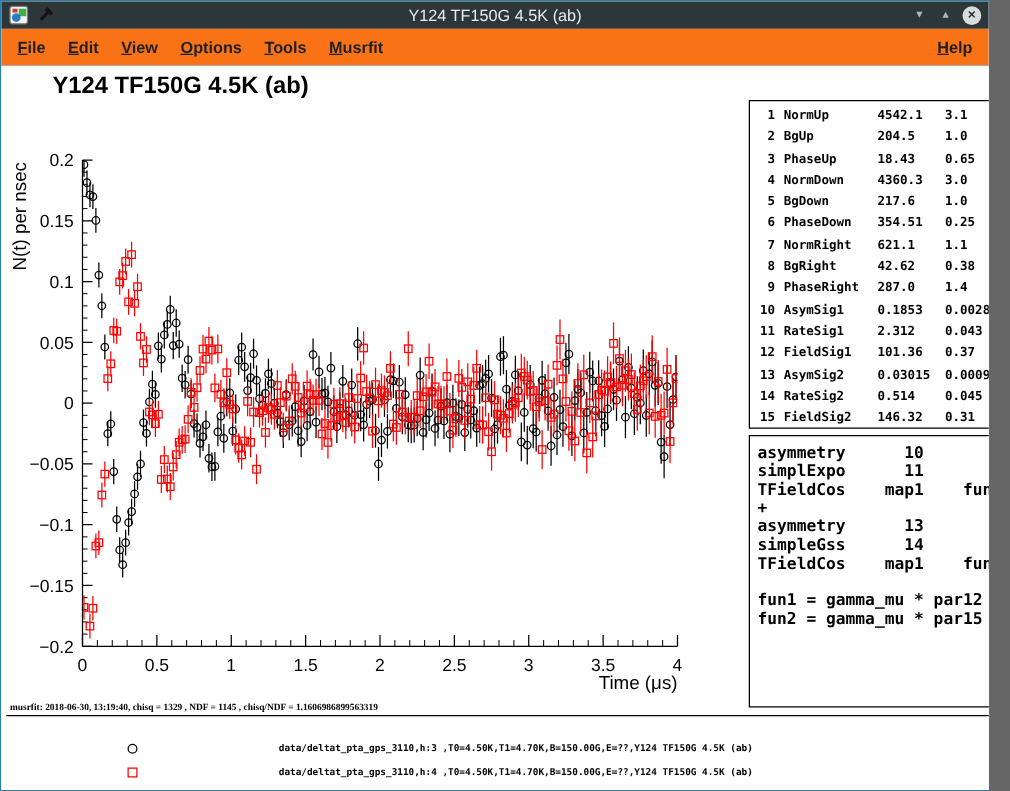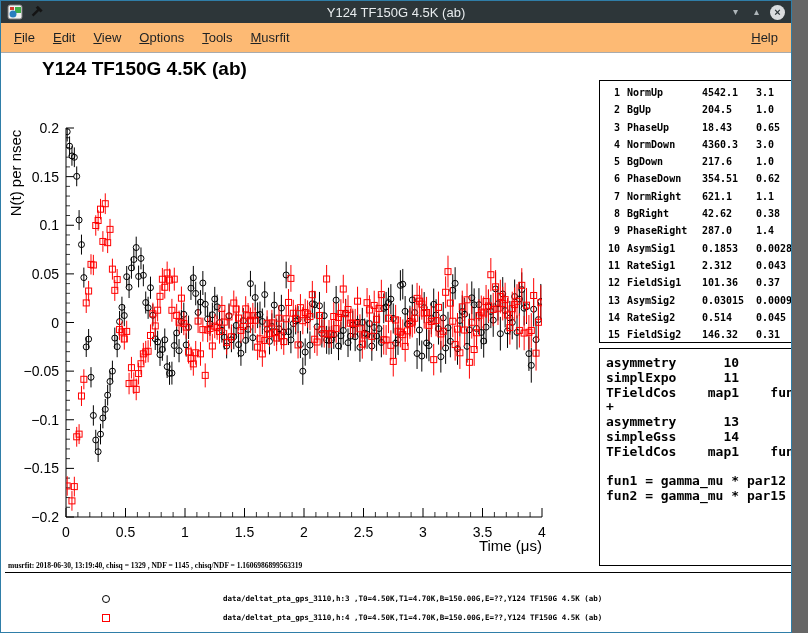--- a/index.html
+++ b/index.html
@@ -6,22 +6,22 @@
   html,body{background:#666;}
   .window{width:792px;height:633px;position:relative;background:#fff;border:1px solid #2f7ea8;
           overflow:hidden;font-family:"Liberation Sans",sans-serif;}
   .titlebar{height:22px;background:#2d3639;display:flex;align-items:center;padding:0 6px;position:relative;}
   .tb-left{display:flex;gap:5px;align-items:center;z-index:1;}
   .tb-title{position:absolute;left:0;right:0;text-align:center;color:#e8ecee;font-size:13px;}
   .tb-buttons{margin-left:auto;display:flex;gap:6px;align-items:center;z-index:1;}
   .tb-btn{width:15px;height:15px;border-radius:50%;display:flex;align-items:center;justify-content:center;
           font-size:10px;line-height:1;color:#aeb6ba;cursor:default;}
   .tb-btn.close{background:#d9dcde;color:#2d3639;font-weight:bold;font-size:11px;}
-  .menubar{height:30px;background:#fdba74;border-bottom:1px solid #a9abad;display:flex;align-items:center;
-           font-size:13px;color:#1d2124;padding:0 4px;}
+  .menubar{height:30px;background:#f97316;border-bottom:1px solid #a9abad;display:flex;align-items:center;
+           font-size:13px;color:#1d2124;padding:0 4px;font-weight:bold;}
   .menu-item{padding:5px 9px;cursor:default;}
   .menu-spacer{flex:1;}
   .content{position:relative;width:806px;height:579px;background:#fff;}
   .plot-title{position:absolute;left:41px;top:5px;font-size:19px;font-weight:bold;color:#000;}
   #plot-svg{position:absolute;left:0;top:0;}
   svg text{font-family:"Liberation Sans",sans-serif;fill:#000;}
   .pbox{position:absolute;border:1px solid #000;background:#fff;color:#000;}
   .param-box{left:598px;top:27px;width:204px;height:263px;font-family:"DejaVu Sans Mono","Liberation Mono",monospace;
              font-size:10px;font-weight:bold;padding:3px 0 0 4px;overflow:hidden;}
   .prow{display:grid;grid-template-columns:16px 82px 54px auto;line-height:17.3px;white-space:nowrap;}
@@ -1035,21 +1035,21 @@
           <div class="prow">
             <span class="p-n">5</span>
             <span class="p-name">BgDown</span>
             <span class="p-value">217.6</span>
             <span class="p-error">1.0</span>
           </div>
           <div class="prow">
             <span class="p-n">6</span>
             <span class="p-name">PhaseDown</span>
             <span class="p-value">354.51</span>
-            <span class="p-error">0.62</span>
+            <span class="p-error">0.25</span>
           </div>
           <div class="prow">
             <span class="p-n">7</span>
             <span class="p-name">NormRight</span>
             <span class="p-value">621.1</span>
             <span class="p-error">1.1</span>
           </div>
           <div class="prow">
             <span class="p-n">8</span>
             <span class="p-name">BgRight</span>

